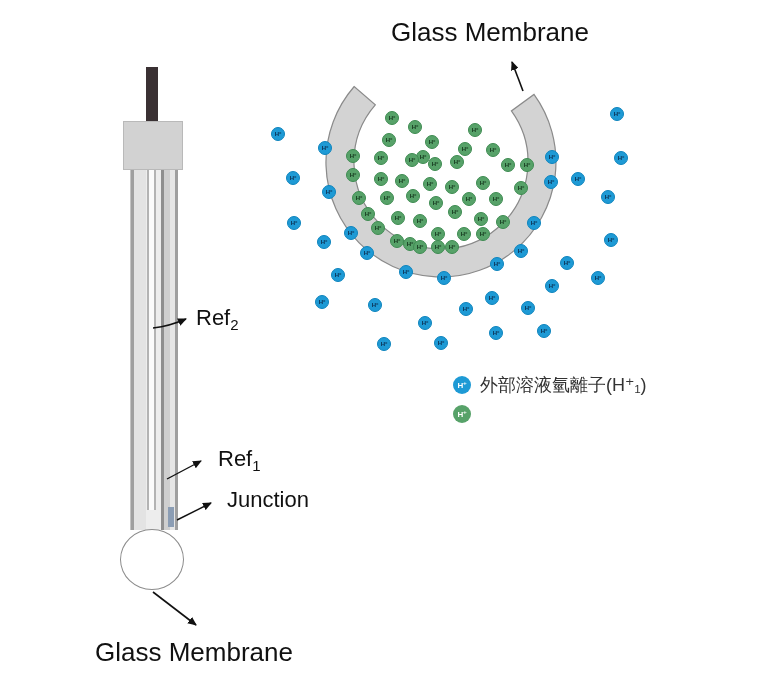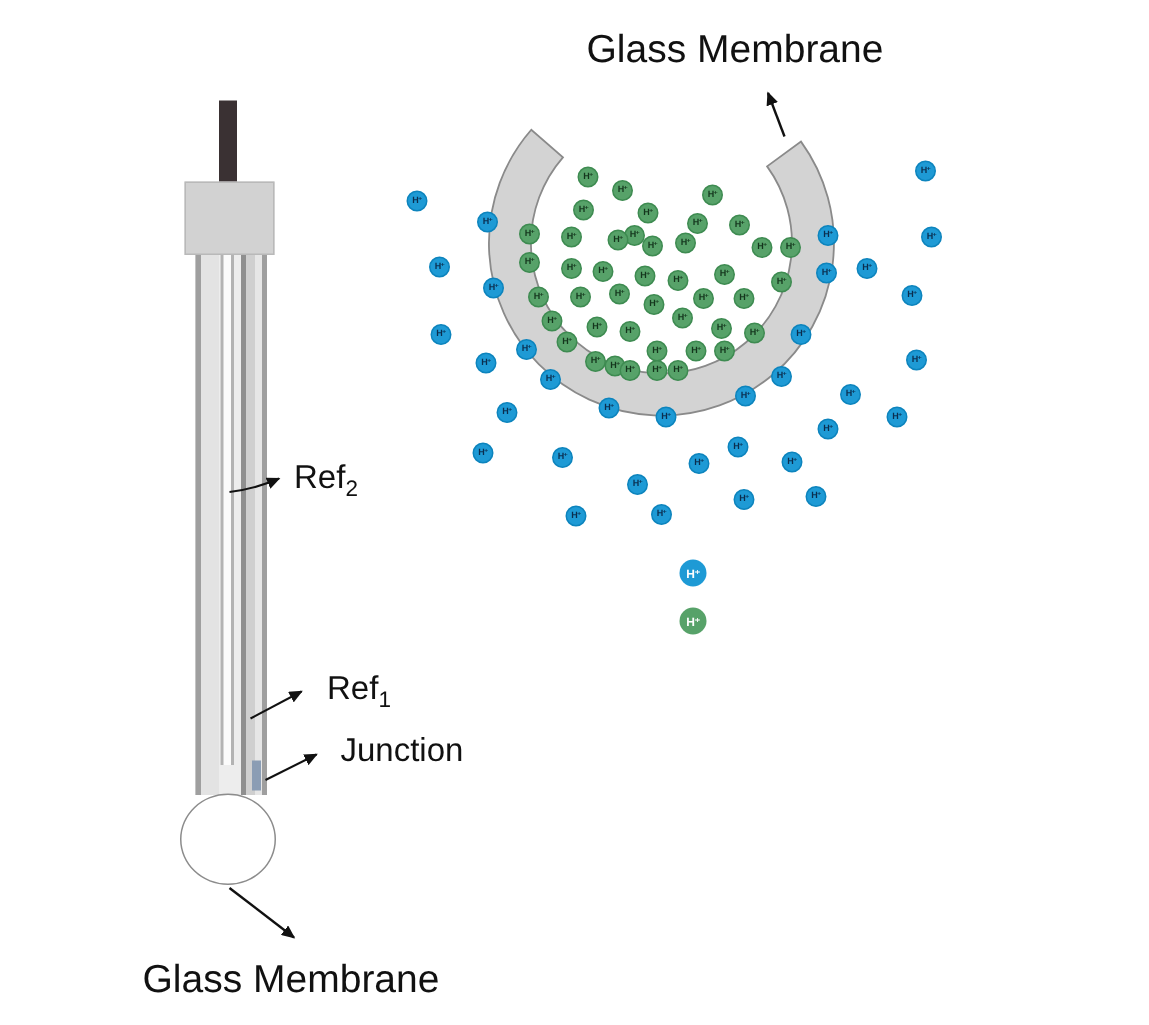--- a/index.html
+++ b/index.html
@@ -147,20 +147,21 @@
   <div class="abs lbl title" style="left:391px;top:17px;">Glass Membrane</div>
   <div class="abs lbl part-label" style="left:196px;top:305px;"><span>Ref</span><sub>2</sub></div>
   <div class="abs lbl part-label" style="left:218px;top:446px;"><span>Ref</span><sub>1</sub></div>
   <div class="abs lbl part-label" style="left:227px;top:487px;">Junction</div>
   <div class="abs lbl title" style="left:95px;top:637px;">Glass Membrane</div>
 
   <div class="abs legend-row" style="left:453px;top:373px;">
     <div class="legend-dot blue">
         <span>H⁺</span>
       </div>
+    <div class="legend-text">外部溶液氫離子(H⁺₁)</div>
   </div>
   <div class="abs legend-row" style="left:453px;top:405px;">
     <div class="legend-dot green">
         <span>H⁺</span>
       </div>
   </div>
 
 </div>
 
 </body></html>

